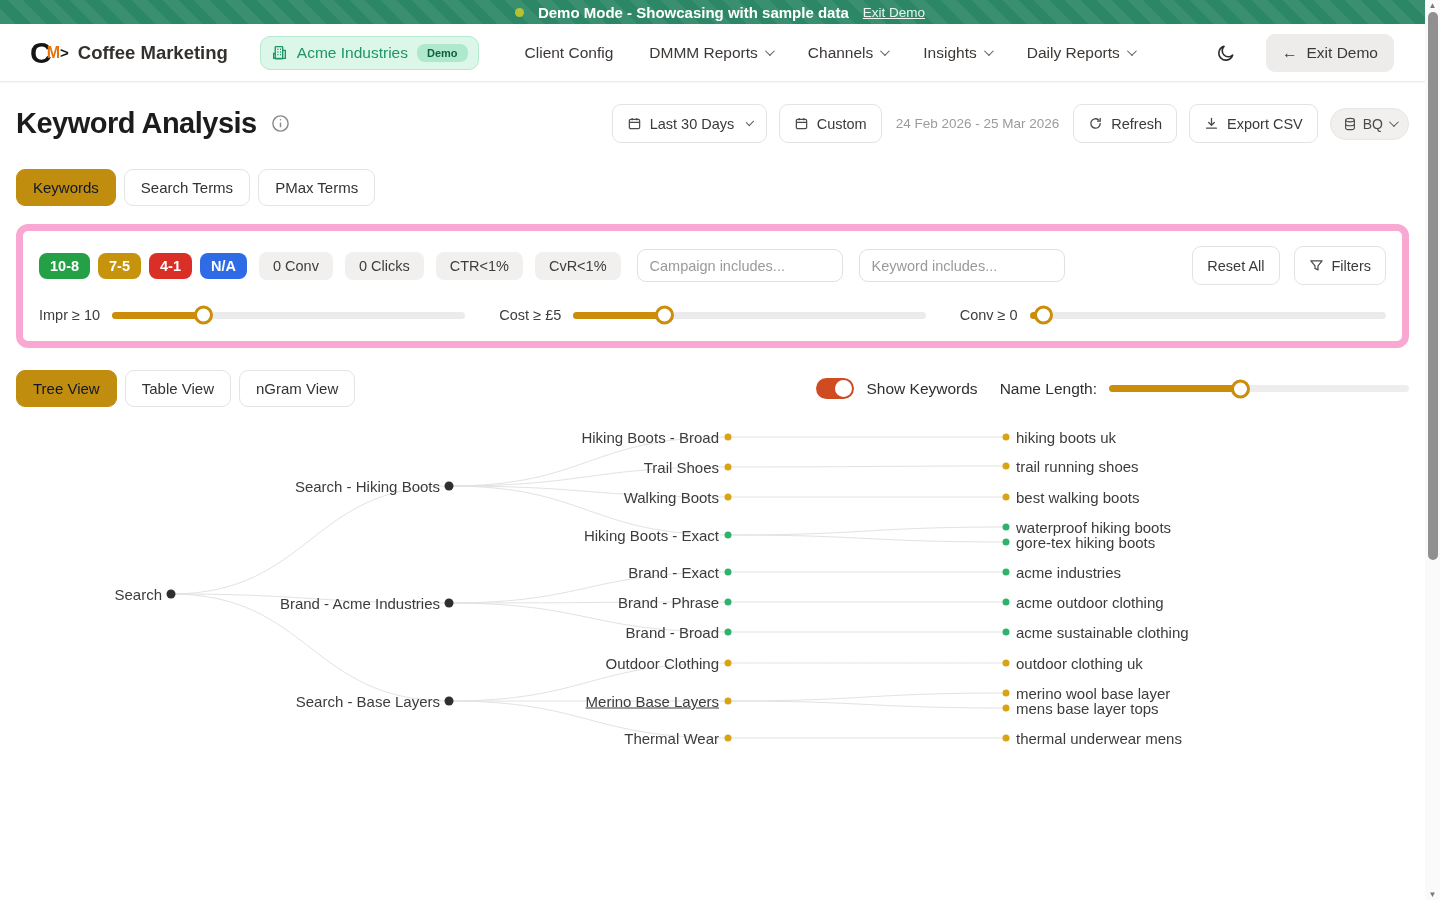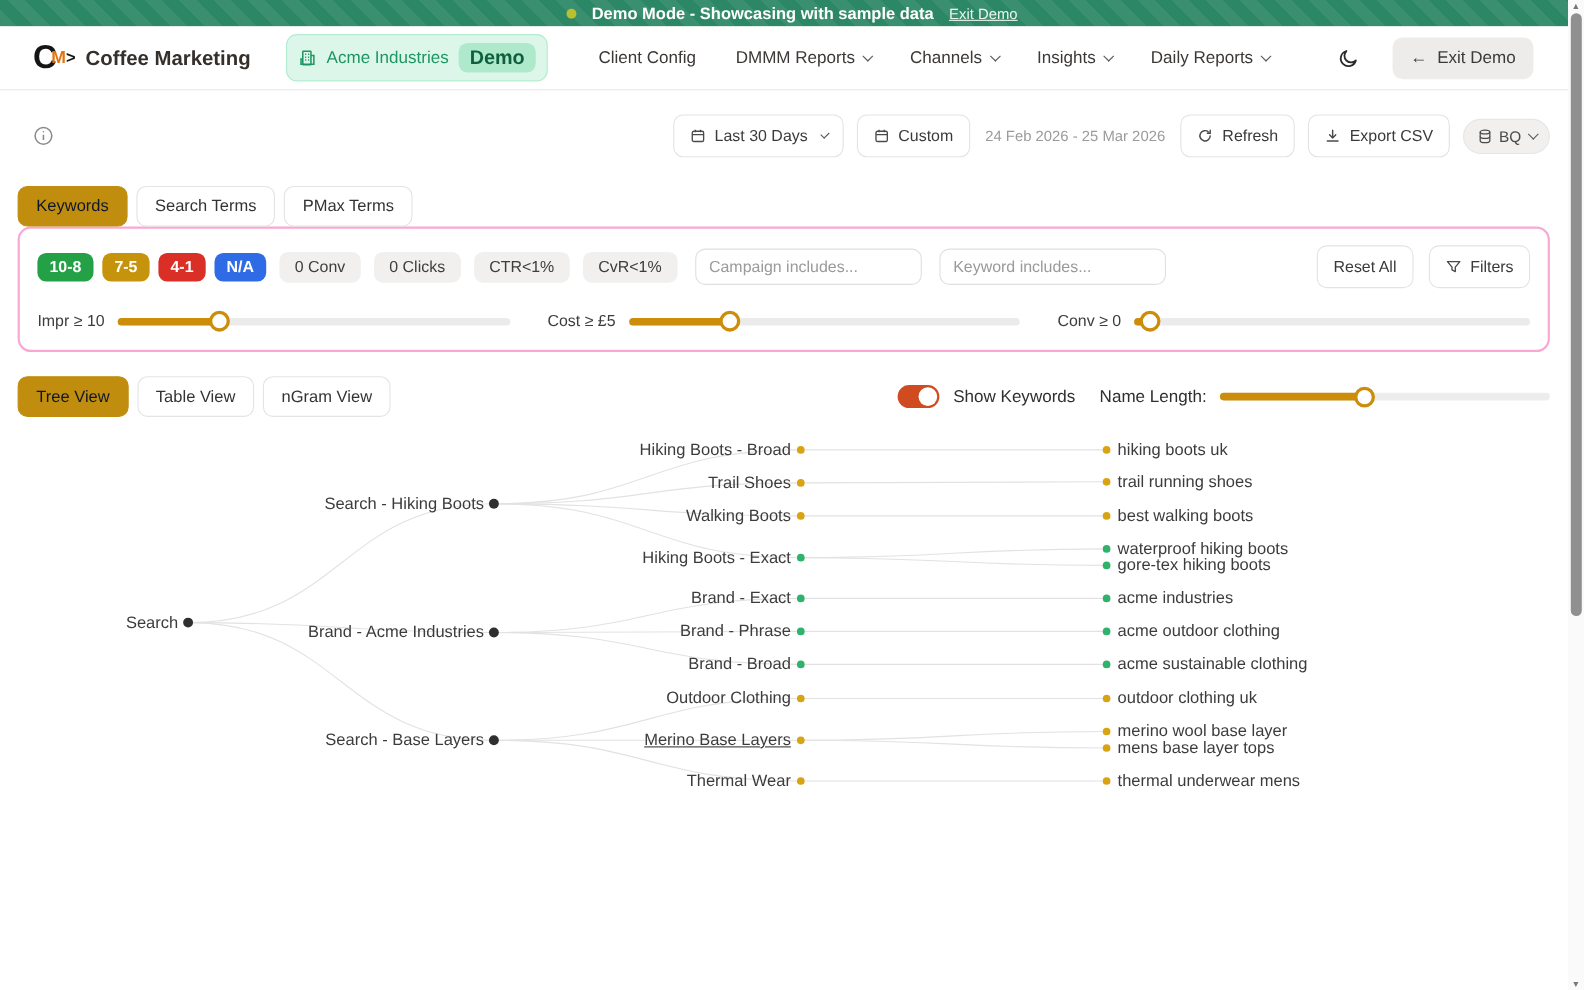--- a/index.html
+++ b/index.html
@@ -20,21 +20,21 @@
     padding:0 46px 0 30px; gap:10px; }
   .brand { display:flex; align-items:center; gap:9px; margin-right:22px; }
   .logo { display:flex; align-items:center; font-weight:800; line-height:1; }
   .logo-c { font-size:30px; color:#151515; letter-spacing:-3px; }
   .logo-m { font-size:16px; color:#e2740f; margin-left:-2px; }
   .logo-arrow { font-size:15px; color:#151515; }
   .brand-name { font-size:18.5px; font-weight:800; color:#35302c; }
   .client-chip { display:flex; align-items:center; gap:9px; background:#dcf7e9;
     border:1px solid #b4ebd0; border-radius:10px; padding:7px 10px; margin-right:18px; cursor:pointer; }
   .client-name { color:#1d9663; font-size:15.5px; }
-  .demo-badge { background:#aee9cc; color:#0f5f3e; font-size:18px; font-weight:700;
+  .demo-badge { background:#aee9cc; color:#0f5f3e; font-size:11px; font-weight:700;
     padding:3px 10px; border-radius:8px; }
   .nav { display:flex; align-items:center; gap:36px; margin-left:18px; }
   .nav-item { display:flex; align-items:center; gap:7px; font-size:15.5px; color:#3c3836; cursor:pointer; }
   .chev { width:7px; height:7px; border-right:1.6px solid #5a5a5a; border-bottom:1.6px solid #5a5a5a;
     transform:rotate(45deg) translateY(-2px); }
   .header-right { margin-left:auto; display:flex; align-items:center; gap:30px; }
   .moon-btn { cursor:pointer; display:flex; }
   .exit-btn { background:#edecea; border:none; border-radius:9px; padding:10px 16px;
     font-size:15.5px; color:#3a3a3a; cursor:pointer; display:flex; gap:9px; align-items:center;
     font-family:inherit; }
@@ -54,21 +54,21 @@
   .date-range { font-size:13.5px; color:#9b9b9b; white-space:nowrap; margin:0 2px; }
   .bq-pill { background:#f1f0ee; border:1px solid #e7e6e4; border-radius:18px; height:32px;
     display:flex; align-items:center; gap:6px; padding:0 12px; font-size:14px; color:#4a4a4a; cursor:pointer; }
 
   .tabs-row { display:flex; gap:8px; margin-top:26px; }
   .tab { background:#fff; border:1px solid #e4e4e4; border-radius:9px; padding:9px 16px;
     font-size:15px; color:#333; cursor:pointer; font-family:inherit; }
   .tab.active { background:#c08d0e; border-color:#c08d0e; color:#0f172a; }
 
   
-  .filter-card { border:2px solid #f9a8d4; border-radius:12px; padding:15px 16px 18px; }
+  .filter-card { margin-top:18px; border:7px solid #f9a8d4; border-radius:12px; padding:15px 16px 18px; }
   .filter-row1 { display:flex; align-items:center; gap:8px; }
   .score-badge { color:#fff; font-weight:700; font-size:14.5px; padding:5px 11px; border-radius:8px; cursor:pointer; }
   .quick-pill { background:#f1f0ef; border-radius:8px; padding:6px 14px; font-size:14.5px; color:#3d3d3d;
     cursor:pointer; margin-left:4px; }
   .flt-input { width:206px; height:33px; border:1px solid #e0e0e0; border-radius:9px; padding:0 12px;
     font-size:14.5px; color:#333; font-family:inherit; margin-left:8px; }
   .flt-input::placeholder { color:#9a9a9a; }
   .row1-right { margin-left:auto; display:flex; gap:14px; }
   .filter-row2 { display:flex; align-items:center; gap:34px; margin-top:22px; }
   .slider-group { display:flex; align-items:center; gap:12px; flex:1; }
@@ -163,20 +163,21 @@
     <button class="exit-btn">
       <span>←</span>
       <span>Exit Demo</span>
     </button>
   </div>
 </div>
 
 <div class="page">
 
   <div class="title-row">
+    <h1 class="page-title">Keyword Analysis</h1>
     <span class="info-icon">
       <svg width="19" height="19" viewBox="0 0 16 16" fill="none" stroke="#8a8a8a" stroke-width="1.2">
         <circle cx="8" cy="8" r="6.4"></circle>
           <path d="M8 7.2v4"></path>
           <circle cx="8" cy="4.8" r="0.6" fill="#8a8a8a" stroke="none"></circle>
       </svg>
     </span>
 
     <div class="toolbar">
       <div class="btn select-btn">

